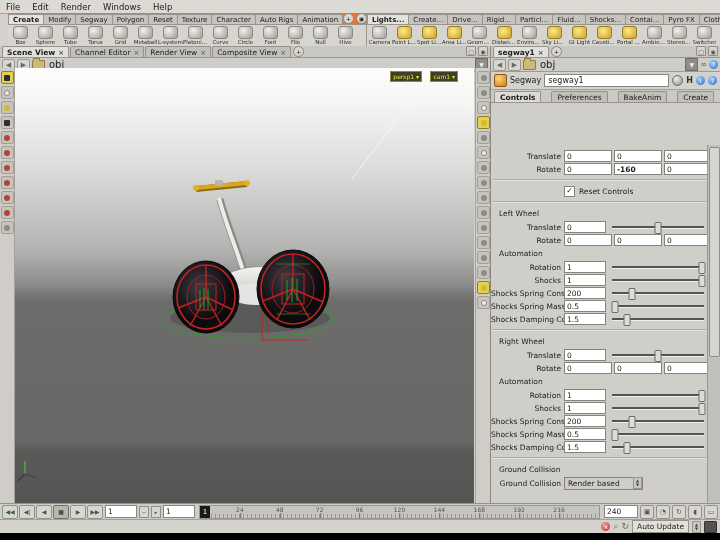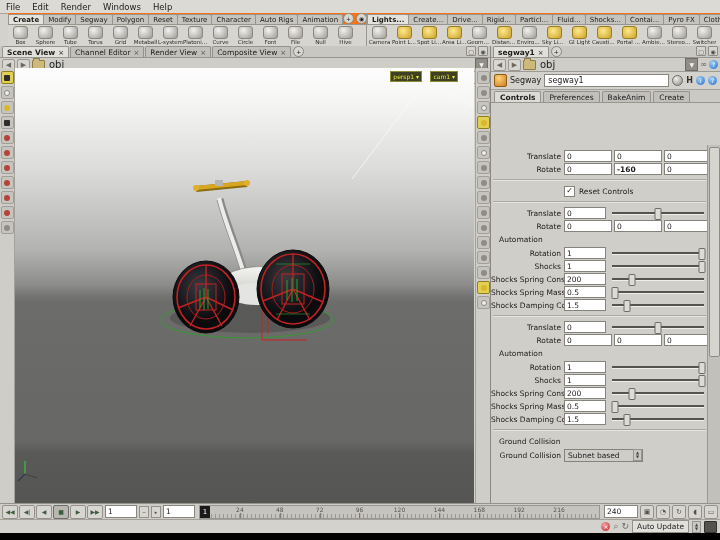--- a/index.html
+++ b/index.html
@@ -76,21 +76,21 @@
   .pbic{width:12px;height:12px;background:#d8d6d0;border:1px solid #93918a;border-radius:2px;font-size:7px;color:#55534e;display:flex;align-items:center;justify-content:center;flex:none}
   
   #rpane{left:491px;top:46px;width:229px;height:457px;background:#d0cec8}
   #nodehdr{height:17px;background:#d4d2cc;border-bottom:1px solid #a3a199;display:flex;align-items:center;gap:3px;padding:0 3px}
   #nodeicon{width:11px;height:11px;border-radius:2px;background:radial-gradient(circle at 35% 30%,#ffd27a,#d07c1e);border:1px solid #8f5c14}
   #nodetype{font-size:8px;font-weight:normal}
   #nodename{flex:1;height:11px;background:#fff;border:1px solid #88867f;font-size:8px;padding:0 3px;display:flex;align-items:center}
   .hbtn{font-size:8px;font-weight:bold;color:#33312e}
   .gcirc{width:9px;height:9px;border-radius:50%;background:radial-gradient(circle at 35% 30%,#efeeea,#8f8d86);border:1px solid #6e6c66}
   #ptabs{height:12px;display:flex;align-items:flex-end;padding-left:3px;border-bottom:1px solid #97958e;background:#cbc9c3}
-  .ptab{font-size:7.5px;padding:1px 5px 0;background:#c2c0ba;border:1px solid #94928b;border-bottom:none;border-radius:2px 2px 0 0;margin-right:2px}
+  .ptab{font-size:7.5px;padding:1px 5px 0;background:#c2c0ba;border:1px solid #94928b;border-bottom:none;border-radius:2px 2px 0 0;margin-right:10px}
   .ptab.active{background:#dddbd5;font-weight:bold}
   #params{position:absolute;left:0;top:99px;width:217px;bottom:0;padding-top:5px;overflow:hidden}
   .prow{display:flex;align-items:center;height:12px;margin-bottom:1px}
   .plabel{width:70px;text-align:right;font-size:7.5px;padding-right:3px;flex:none;white-space:nowrap;overflow:hidden}
   .pfield{height:10px;background:#fff;border:1px solid #85837c;font-size:7.5px;padding:0 2px;display:flex;align-items:center;flex:none}
   .pfield.vec{width:42px;margin-right:2px}
   .pfield.sl{width:36px}
   .pfield.wide{width:118px}
   .pfield.bold{font-weight:bold}
   .ptrack{position:relative;flex:1;height:10px;margin:0 4px 0 6px}
@@ -524,20 +524,21 @@
         <div class="pfield vec bold">-160</div>
         <div class="pfield vec">0</div>
       </div>
       <div class="psep"></div>
       <div class="prow">
         <div class="plabel"></div>
         <div class="pcheck">✓</div>
         <div class="pchecklabel">Reset Controls</div>
       </div>
       <div class="psep"></div>
+      <div class="phead">Left Wheel</div>
       <div class="prow">
         <div class="plabel">Translate</div>
         <div class="pfield sl">0</div>
         <div class="ptrack">
           <div class="pknob" style="left: 50%;"></div>
         </div>
       </div>
       <div class="prow">
         <div class="plabel">Rotate</div>
         <div class="pfield vec">0</div>
@@ -574,20 +575,21 @@
         </div>
       </div>
       <div class="prow">
         <div class="plabel">Shocks Damping Co...</div>
         <div class="pfield sl">1.5</div>
         <div class="ptrack">
           <div class="pknob" style="left: 16%;"></div>
         </div>
       </div>
       <div class="psep"></div>
+      <div class="phead">Right Wheel</div>
       <div class="prow">
         <div class="plabel">Translate</div>
         <div class="pfield sl">0</div>
         <div class="ptrack">
           <div class="pknob" style="left: 50%;"></div>
         </div>
       </div>
       <div class="prow">
         <div class="plabel">Rotate</div>
         <div class="pfield vec">0</div>
@@ -628,21 +630,21 @@
         <div class="pfield sl">1.5</div>
         <div class="ptrack">
           <div class="pknob" style="left: 16%;"></div>
         </div>
       </div>
       <div class="psep"></div>
       <div class="phead">Ground Collision</div>
       <div class="prow">
         <div class="plabel">Ground Collision</div>
         <div class="pselect">
-          <div>Subnet based</div>
+          <div>Render based</div>
           <div class="spin">▲<br>▼</div>
         </div>
       </div>
     </div>
   <div id="pscroll">
       <div id="pthumb"></div>
     </div>
 </div>
 
 <div id="playbar" class="abs">

